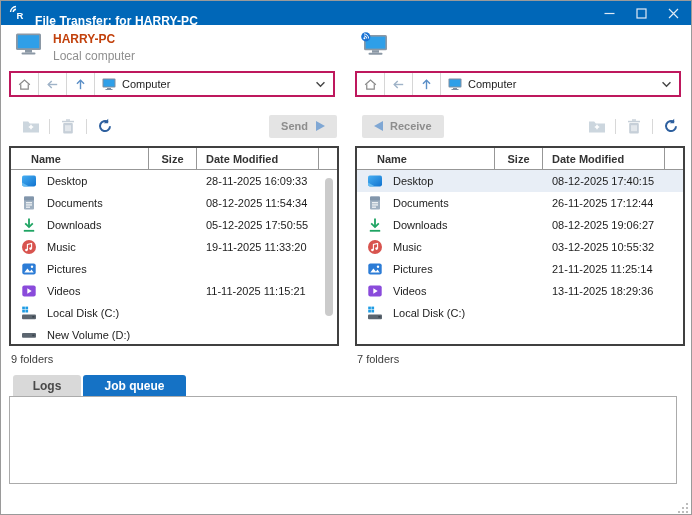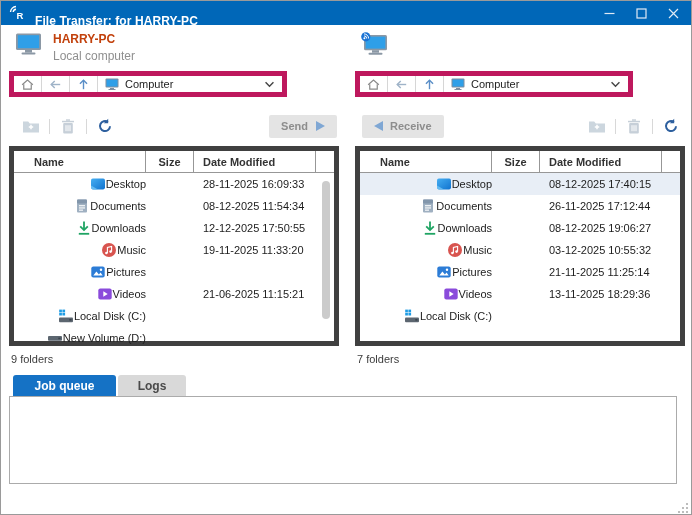--- a/index.html
+++ b/index.html
@@ -32,22 +32,22 @@
   .pc-name { font-size: 12px; font-weight: bold; color: #c2410c; }
   .pc-sub { font-size: 12px; color: #8f8f8f; margin-top: 3px; }
   .connect-btn {
     display: inline-flex; align-items: center; gap: 5px;
     border: 1px solid #84aed9; border-radius: 3px; background: #fff;
     padding: 2px 9px 2px 7px; font-size: 11px; font-weight: bold; color: #1f6dbf;
     cursor: pointer;
   }
   
   .navbar {
-    position: absolute; top: 70px; width: 278px; height: 26px;
-    border: 5px solid #be185d; background: #fff;
+    position: absolute; top: 70px; width: 326px; height: 26px;
+    border: 2px solid #be185d; background: #fff;
     display: flex; align-items: stretch;
   }
   .p0 { left: 8px; } .p1 { left: 354px; }
   .nav-btn { width: 28px; display: flex; align-items: center; justify-content: center; border-right: 1px solid #d6d6d6; cursor: pointer; }
   .nav-path { flex: 1; display: flex; align-items: center; gap: 6px; padding-left: 7px; font-size: 11px; color: #222; cursor: pointer; }
   .nav-chev { margin-left: auto; width: 26px; height: 100%; display: flex; align-items: center; justify-content: center; }
   
   .toolbar {
     position: absolute; top: 112px; width: 330px; height: 26px;
     display: flex; align-items: center;
@@ -63,38 +63,38 @@
   }
   .send-btn { margin-left: auto; margin-right: 2px; gap: 8px; }
   .receive-btn { margin-left: 0; }
   .tool-group { display: flex; align-items: center; }
   .toolbar.p1 .tool-group { margin-left: auto; margin-right: 4px; }
   .tri-right { width: 0; height: 0; border-left: 9px solid #7fa7d4; border-top: 5px solid transparent; border-bottom: 5px solid transparent; }
   .tri-left  { width: 0; height: 0; border-right: 9px solid #7fa7d4; border-top: 5px solid transparent; border-bottom: 5px solid transparent; }
   
   .filelist {
     position: absolute; top: 145px; width: 330px; height: 200px;
-    border: 5px solid #404040; background: #fff; font-size: 11px;
+    border: 2px solid #404040; background: #fff; font-size: 11px;
   }
   .fl-header {
     display: grid; grid-template-columns: 1fr 48px 122px 18px;
     height: 22px; border-bottom: 1px solid #979797;
     font-weight: bold; color: #333;
   }
   .hc { display: flex; align-items: center; border-right: 1px solid #979797; height: 100%; }
   .hc.name { padding-left: 20px; }
   .hc.size { justify-content: center; }
   .hc.date { padding-left: 9px; }
   .hc.gutter { border-right: none; }
   .frow {
     display: grid; grid-template-columns: 1fr 48px 122px 18px;
     height: 22px; align-items: center; color: #1c1c1c; cursor: default;
   }
   .frow.sel { background: #e8eef6; }
-  .fname-cell { display: flex; align-items: center; gap: 0; padding-left: 10px; overflow: hidden; white-space: nowrap; justify-content: flex-end; }
+  .fname-cell { display: flex; align-items: center; gap: 10px; padding-left: 10px; overflow: hidden; white-space: nowrap; }
   .fic { width: 16px; height: 16px; flex: none; display: inline-flex; }
   .fsize { text-align: right; padding-right: 6px; }
   .fdate { padding-left: 9px; white-space: nowrap; }
   .scroll-thumb { position: absolute; right: 4px; top: 30px; width: 8px; height: 138px; background: #cbcbcb; border-radius: 4px; cursor: pointer; }
   
   .status { position: absolute; top: 352px; font-size: 11px; color: #3c3c3c; }
   .status.p0 { left: 10px; } .status.p1 { left: 356px; }
   .tabs { position: absolute; left: 12px; top: 374px; height: 21px; display: flex; gap: 2px; }
   .tab { display: flex; align-items: center; justify-content: center; font-size: 12px; font-weight: bold; border-radius: 3px 3px 0 0; cursor: pointer; }
   .tab.active { width: 103px; background: #1572c5; color: #fff; }
@@ -352,21 +352,21 @@
           <span class="fic">
             <svg viewBox="0 0 16 16" width="16" height="16" fill="none" stroke="#1fa463" stroke-width="1.8">
               <path d="M8 1.5v8"></path>
               <path d="M4.2 6.3 8 10.1l3.8-3.8"></path>
               <path d="M2.8 13.8h10.4"></path>
             </svg>
           </span>
           <span>Downloads</span>
         </div>
         <div class="fsize"></div>
-        <div class="fdate">12-12-2025 17:50:55</div>
+        <div class="fdate">05-12-2025 17:50:55</div>
         <div></div>
       </div>
       <div class="frow">
         <div class="fname-cell">
           <span class="fic">
             <svg viewBox="0 0 16 16" width="16" height="16">
               <circle cx="8" cy="8" r="7" fill="#d8544f"></circle>
               <path d="M6.4 11V5.4l4.2-1v5.2" stroke="#fff" stroke-width="1.1" fill="none"></path>
               <circle cx="5.4" cy="11" r="1.3" fill="#fff"></circle>
               <circle cx="9.6" cy="9.6" r="1.3" fill="#fff"></circle>
@@ -396,21 +396,21 @@
         <div class="fname-cell">
           <span class="fic">
             <svg viewBox="0 0 16 16" width="16" height="16">
               <rect x="1.3" y="2.4" width="13.4" height="11.2" rx="2" fill="#8a4bdb"></rect>
               <path d="M6.3 5.3v5.4l4.4-2.7z" fill="#fff"></path>
             </svg>
           </span>
           <span>Videos</span>
         </div>
         <div class="fsize"></div>
-        <div class="fdate">21-06-2025 11:15:21</div>
+        <div class="fdate">11-11-2025 11:15:21</div>
         <div></div>
       </div>
       <div class="frow">
         <div class="fname-cell">
           <span class="fic">
             <svg viewBox="0 0 16 16" width="16" height="16">
               <g fill="#1e9ce4">
                 <rect x="1.2" y="1.6" width="2.7" height="2.7"></rect>
                 <rect x="4.4" y="1.6" width="2.7" height="2.7"></rect>
                 <rect x="1.2" y="4.8" width="2.7" height="2.7"></rect>
@@ -565,22 +565,22 @@
         <div class="fsize"></div>
         <div class="fdate"></div>
         <div></div>
       </div>
     </div>
 
   <div class="status p0">9 folders</div>
   <div class="status p1">7 folders</div>
 
   <div class="tabs">
+    <div class="tab inactive">Logs</div>
     <div class="tab active">Job queue</div>
-    <div class="tab inactive">Logs</div>
   </div>
 
   <div class="job-panel"></div>
 
   <div class="resize-grip">
     <svg width="12" height="12" viewBox="0 0 12 12">
         <g fill="#bdbdbd">
           <rect x="9" y="1" width="2" height="2"></rect>
           <rect x="9" y="5" width="2" height="2"></rect>
           <rect x="5" y="5" width="2" height="2"></rect>

